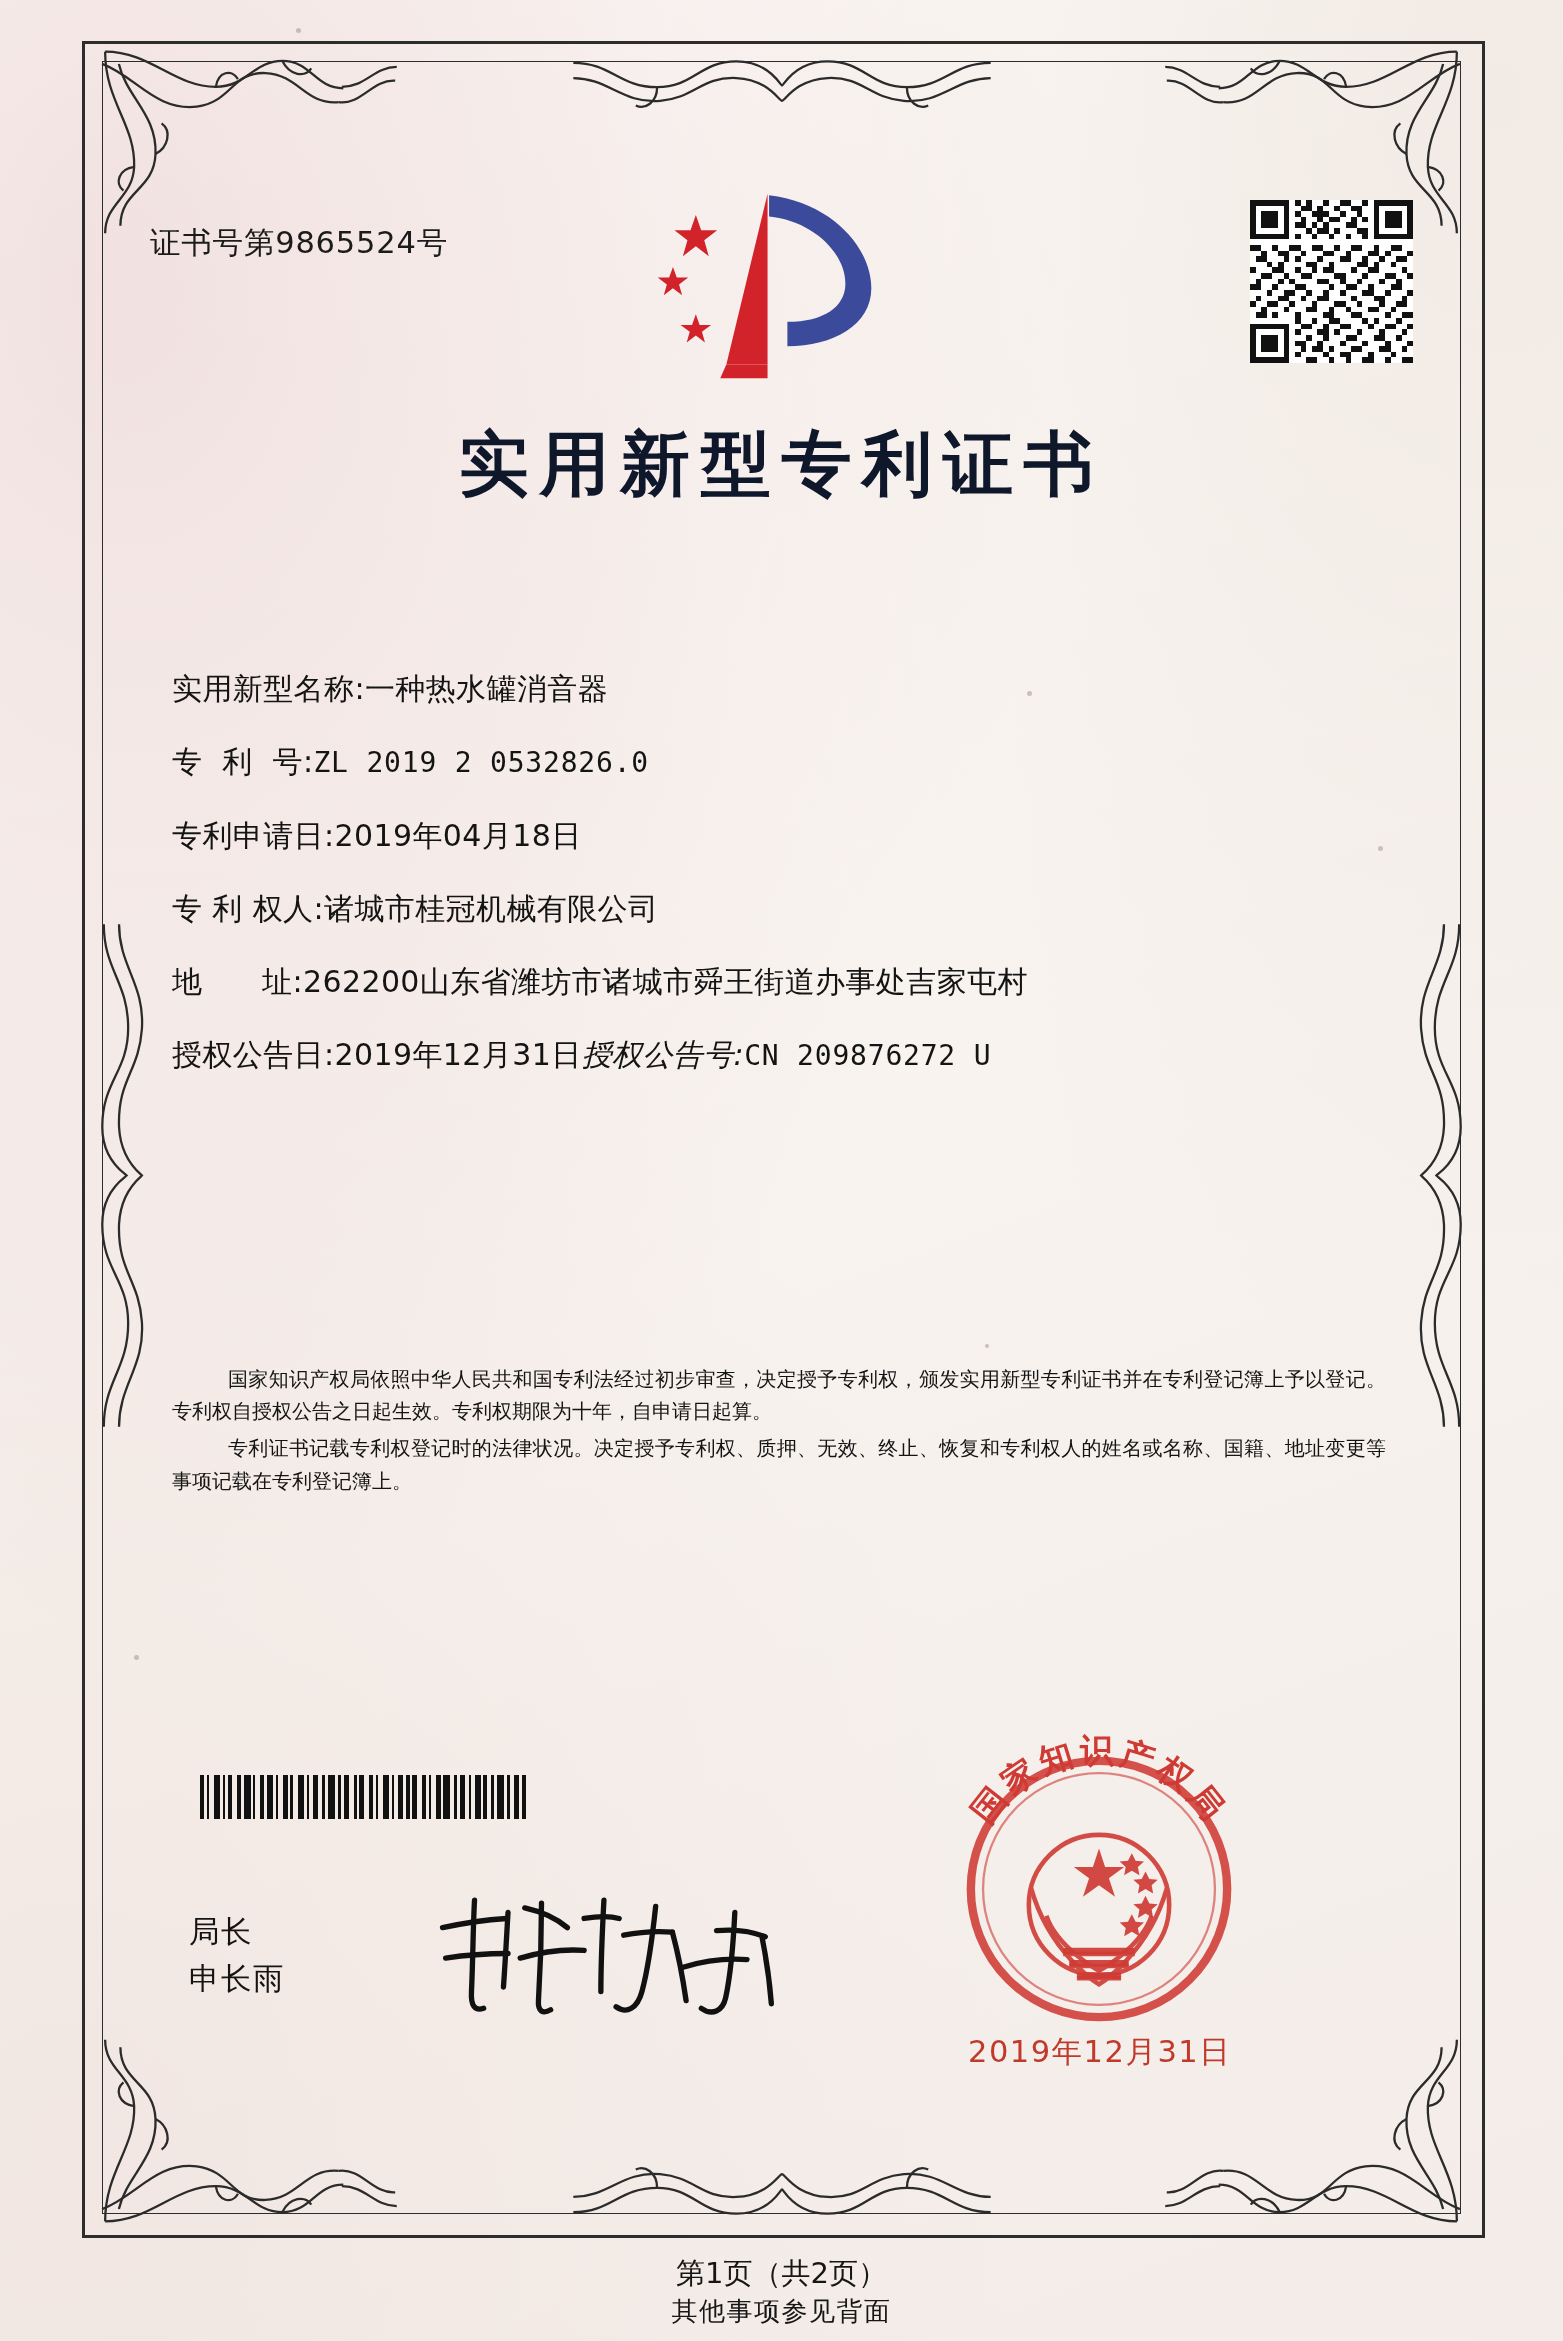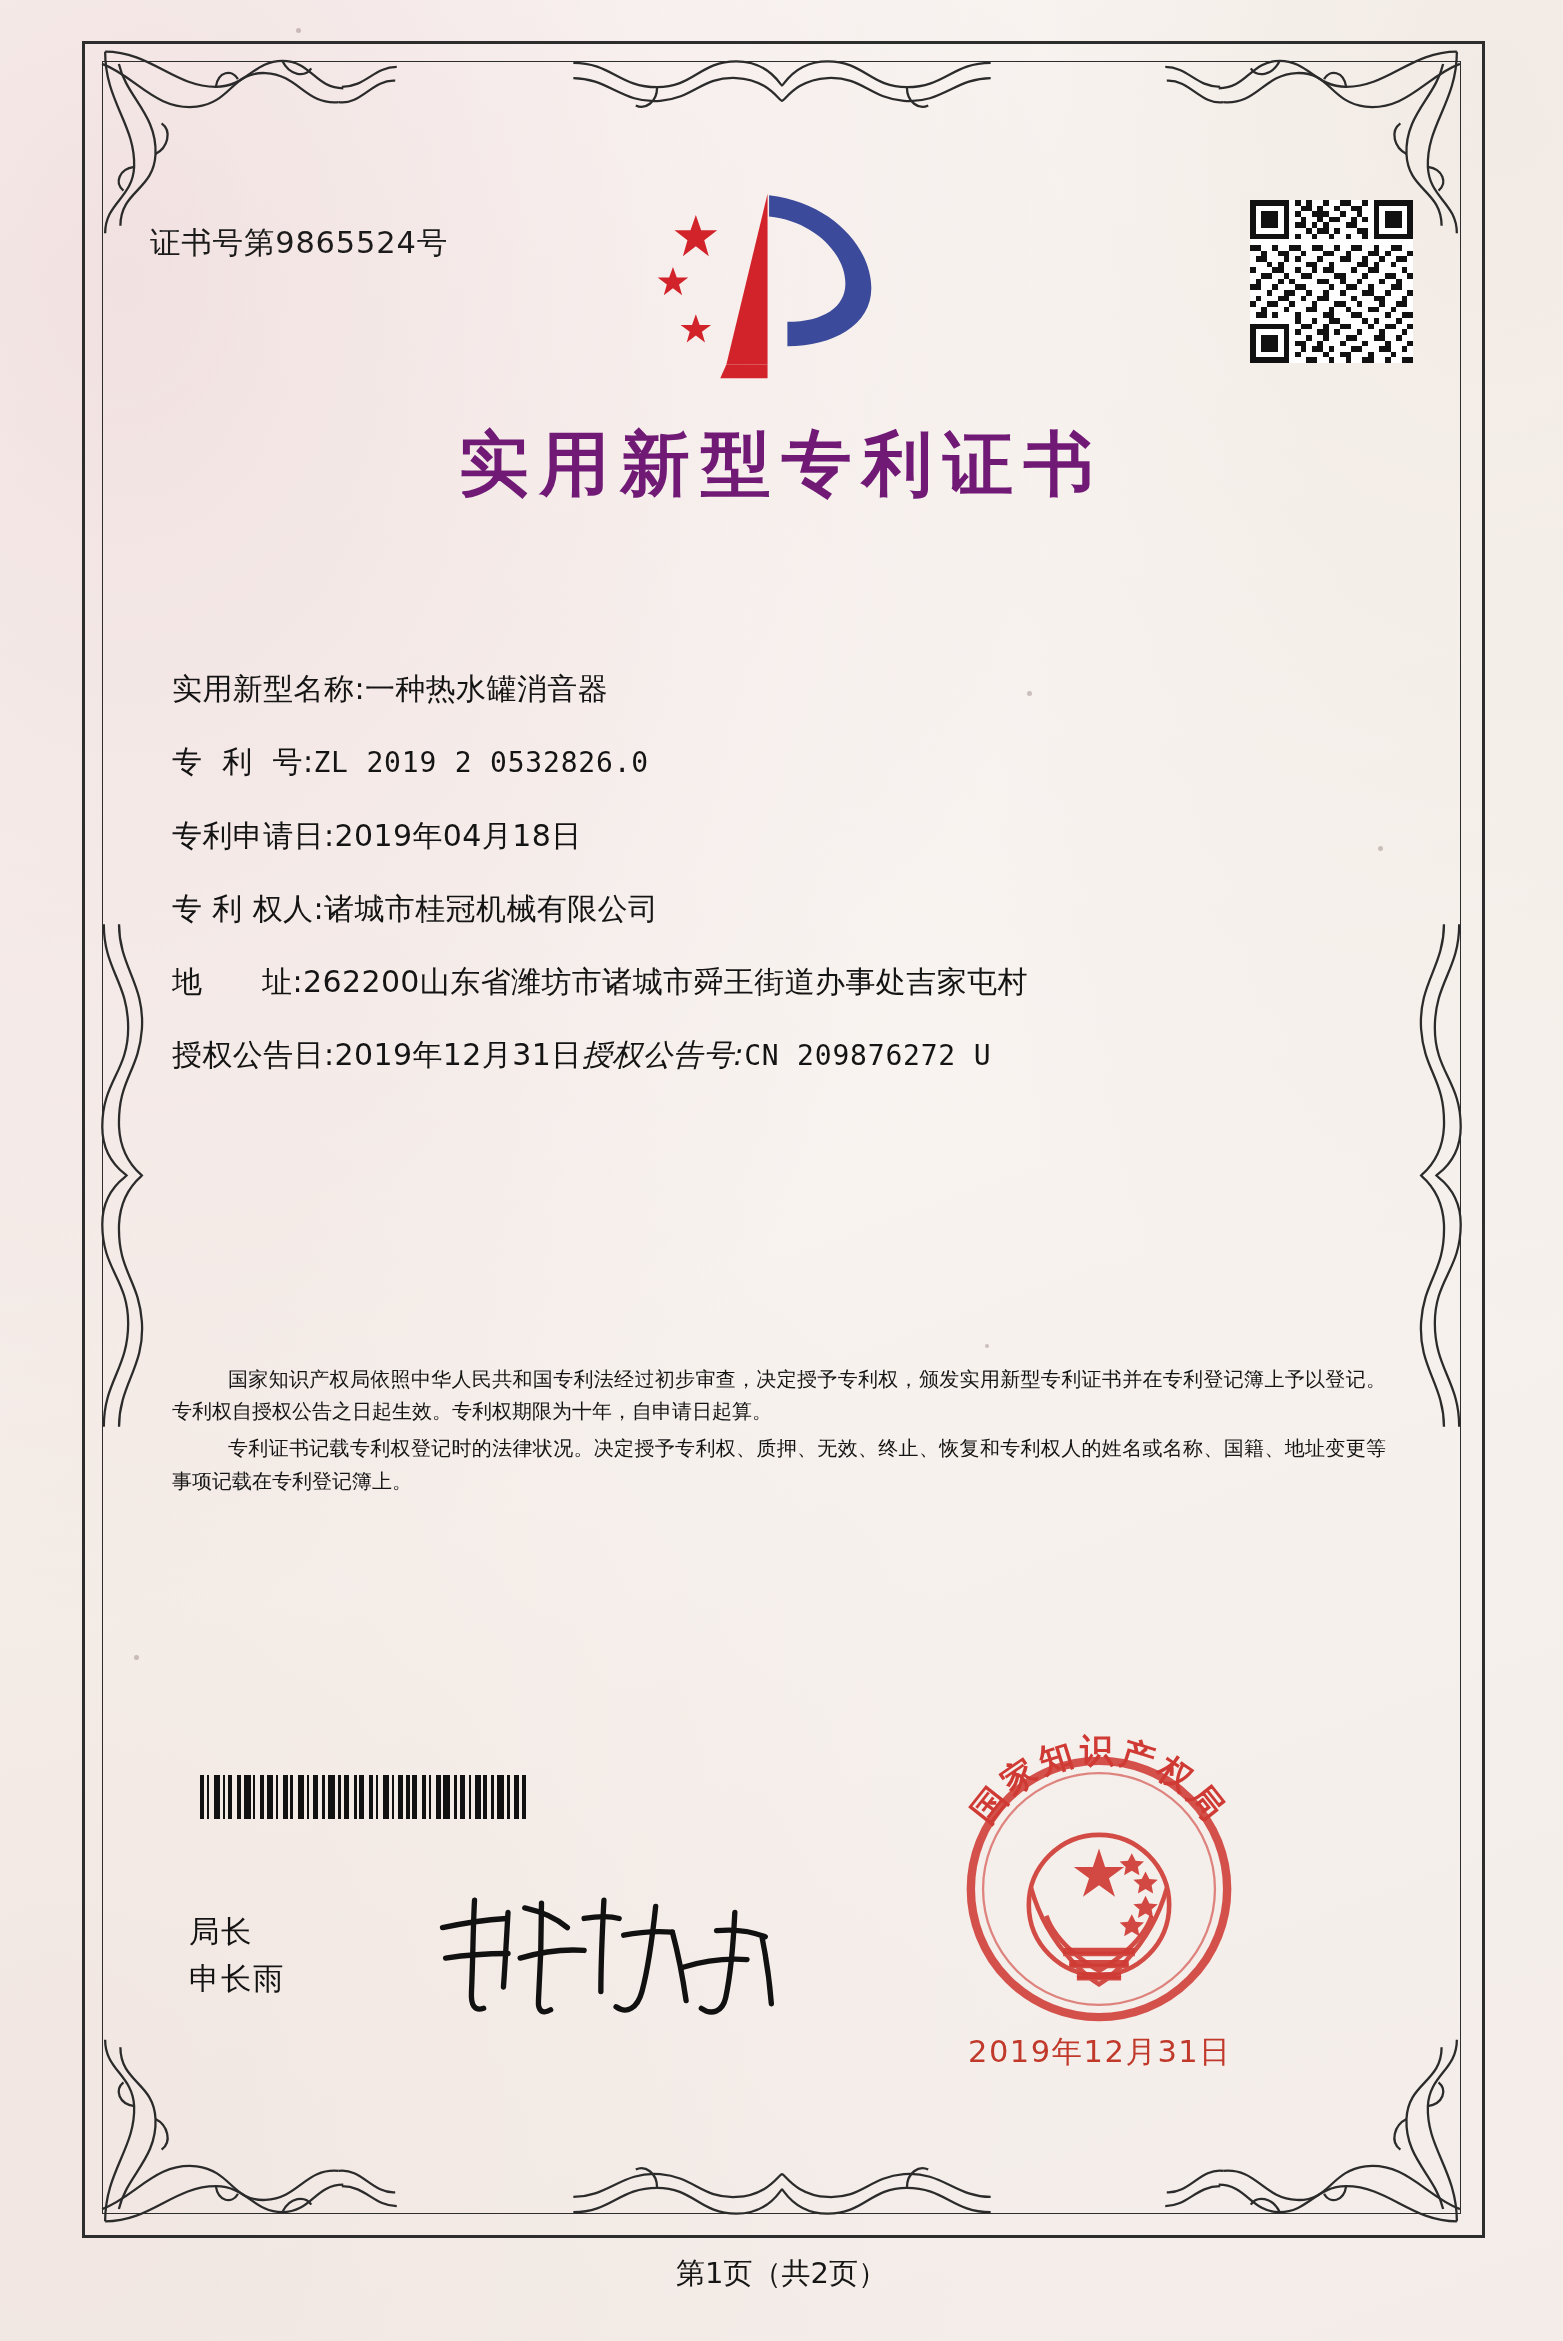--- a/index.html
+++ b/index.html
@@ -78,21 +78,21 @@
 
   .doc-title {
     position: absolute;
     left: 0;
     right: 0;
     top: 418px;
     text-align: center;
     font-size: 70px;
     font-weight: bold;
     letter-spacing: 10.7px;
-    color: #701a75;
+    color: #0f172a;
     font-family: "DejaVu Sans", "Liberation Sans", sans-serif;
   }
 
   
   .fields {
     position: absolute;
     left: 172px;
     top: 672px;
     width: 1221px;
   }
@@ -715,14 +715,15 @@
     </g>
 
     <text font-family="'DejaVu Sans','Liberation Sans',sans-serif" font-size="44" font-weight="bold" fill="#cf3b34" letter-spacing="6">
       <textPath href="#sealArc" startOffset="50%" text-anchor="middle">国家知识产权局</textPath>
     </text>
   </svg>
 
   <div class="seal-date">2019年12月31日</div>
 
   <div class="page-num">第1页（共2页）</div>
+  <div class="footer-note">其他事项参见背面</div>
 </div>
 
 
 </body></html>

